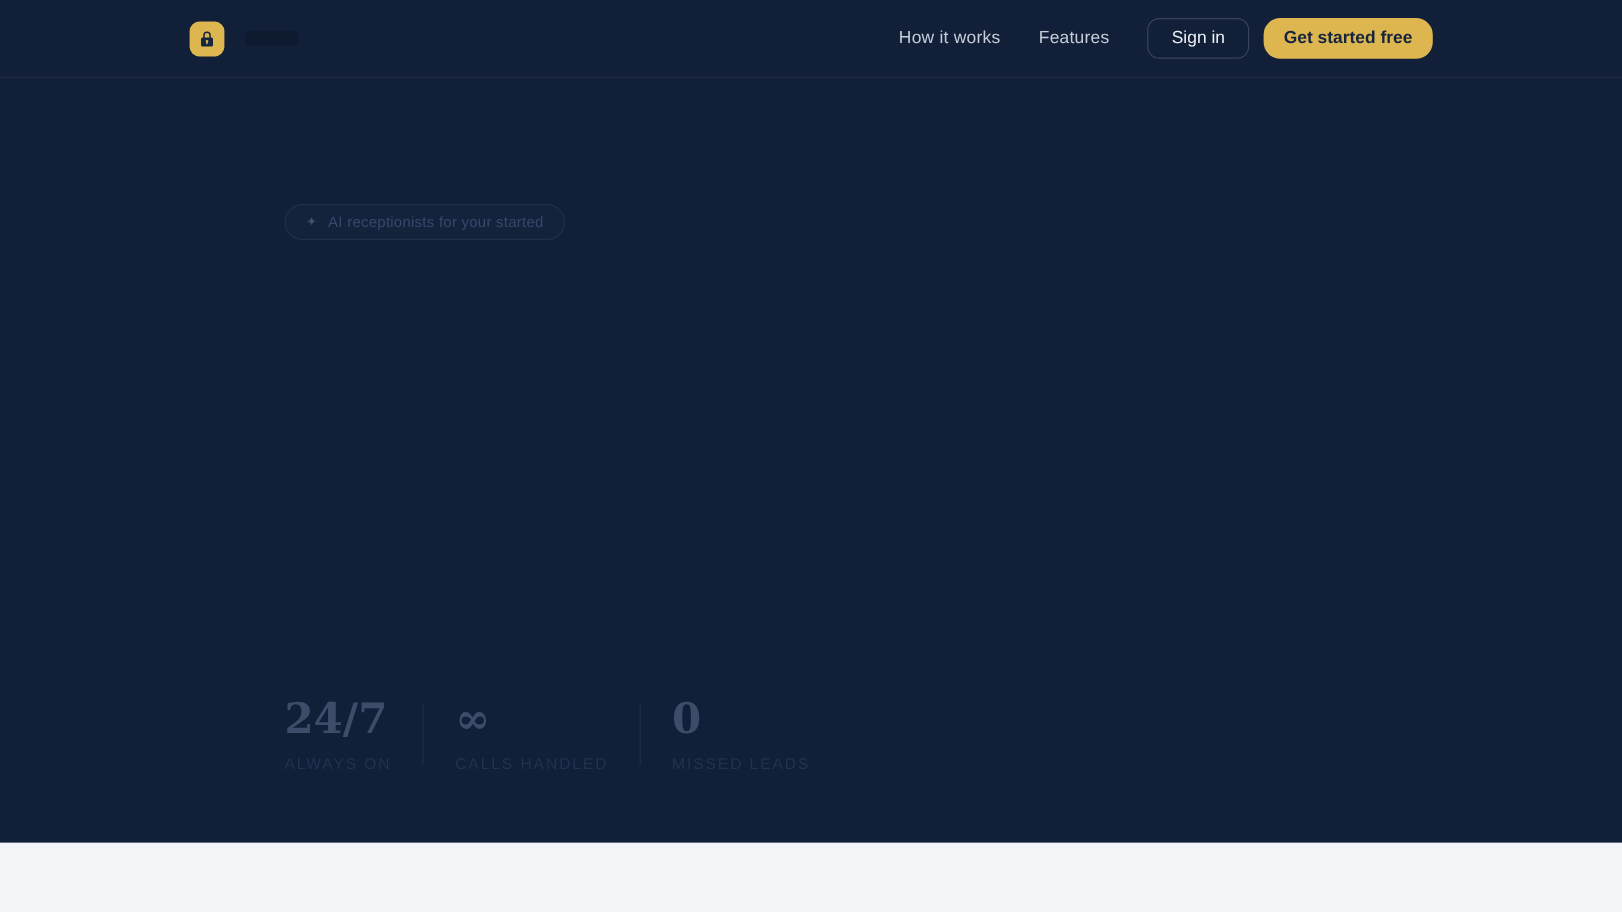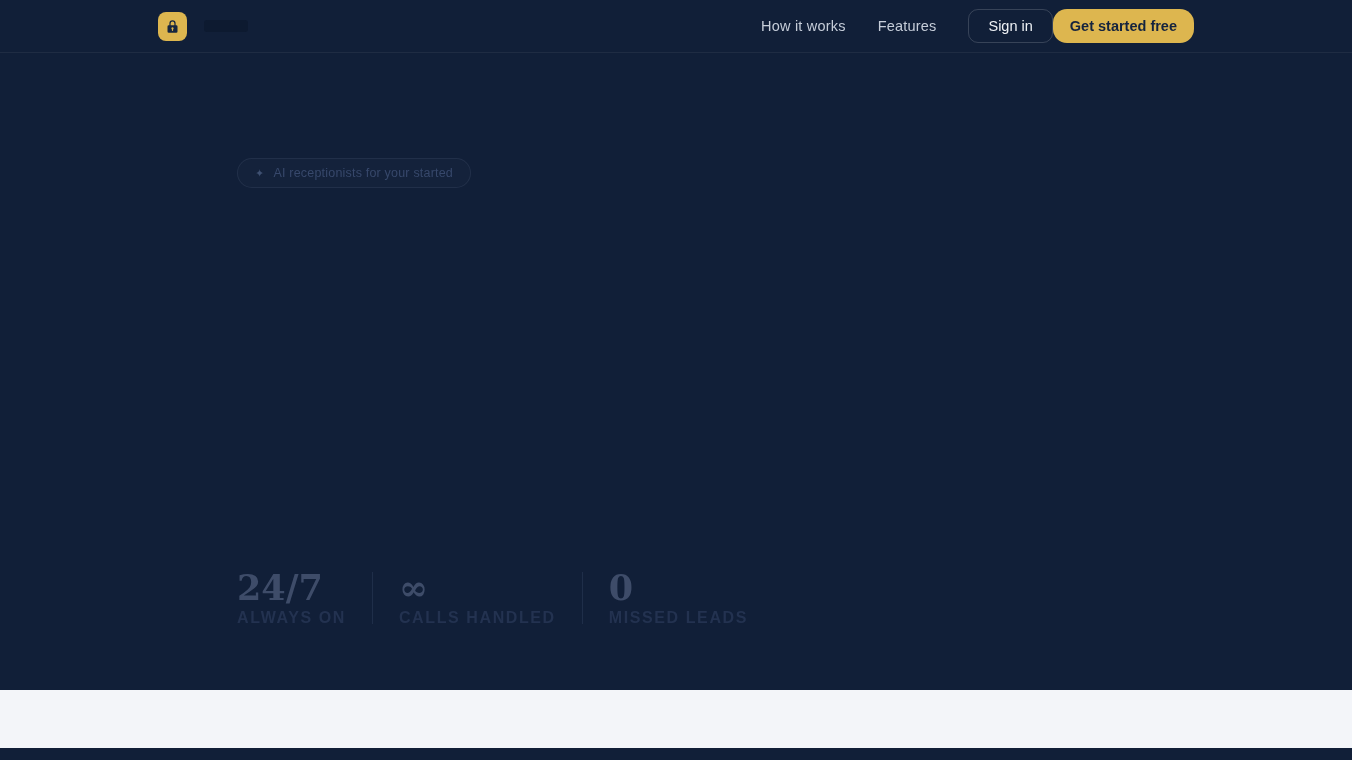--- a/index.html
+++ b/index.html
@@ -5,21 +5,21 @@
   * { box-sizing: border-box; margin: 0; padding: 0; }
   html, body {
     width: 1352px; height: 760px;
     font-family: "Liberation Sans", sans-serif;
     background: #111f38;
     overflow: hidden;
   }
 
   
   .site-header {
-    height: 53px;
+    height: 65px;
     display: flex;
     align-items: center;
     justify-content: space-between;
     padding: 0 158px 0 158px;
     border-bottom: 1px solid rgba(255,255,255,0.06);
     background: #111f38;
   }
   .brand {
     display: flex;
     align-items: center;
@@ -53,20 +53,21 @@
     background: none; border: none;
     font-family: inherit;
   }
   .btn-signin {
     color: #eef1f5;
     font-size: 14.5px;
     background: transparent;
     border: 1px solid rgba(255,255,255,0.16);
     border-radius: 10px;
     padding: 8px 19px;
+    margin-right: 12px;
     cursor: pointer;
     font-family: inherit;
   }
   .btn-cta {
     color: #14233e;
     font-size: 14.5px;
     font-weight: 700;
     background: #ddb64f;
     border: none;
     border-radius: 14px;
@@ -110,27 +111,26 @@
   .stat { min-width: 62px; }
   .stat:nth-child(3) { min-width: 95px; }
   .stat-value {
     font-family: "DejaVu Serif", serif;
     font-weight: 700;
     font-size: 35px;
     line-height: 1.1;
     color: #3e4c69;
   }
   .stat-label {
-    margin-top: 1px;
-    font-size: 16px;
+    margin-top: 9px;
+    font-size: 13px;
     letter-spacing: 1.6px;
     text-transform: uppercase;
     color: #233250;
     white-space: nowrap;
-    font-weight: bold;
   }
   .stat-divider {
     width: 1px;
     height: 52px;
     align-self: center;
     background: rgba(120,140,180,0.14);
   }
 
   
   .light-section {

